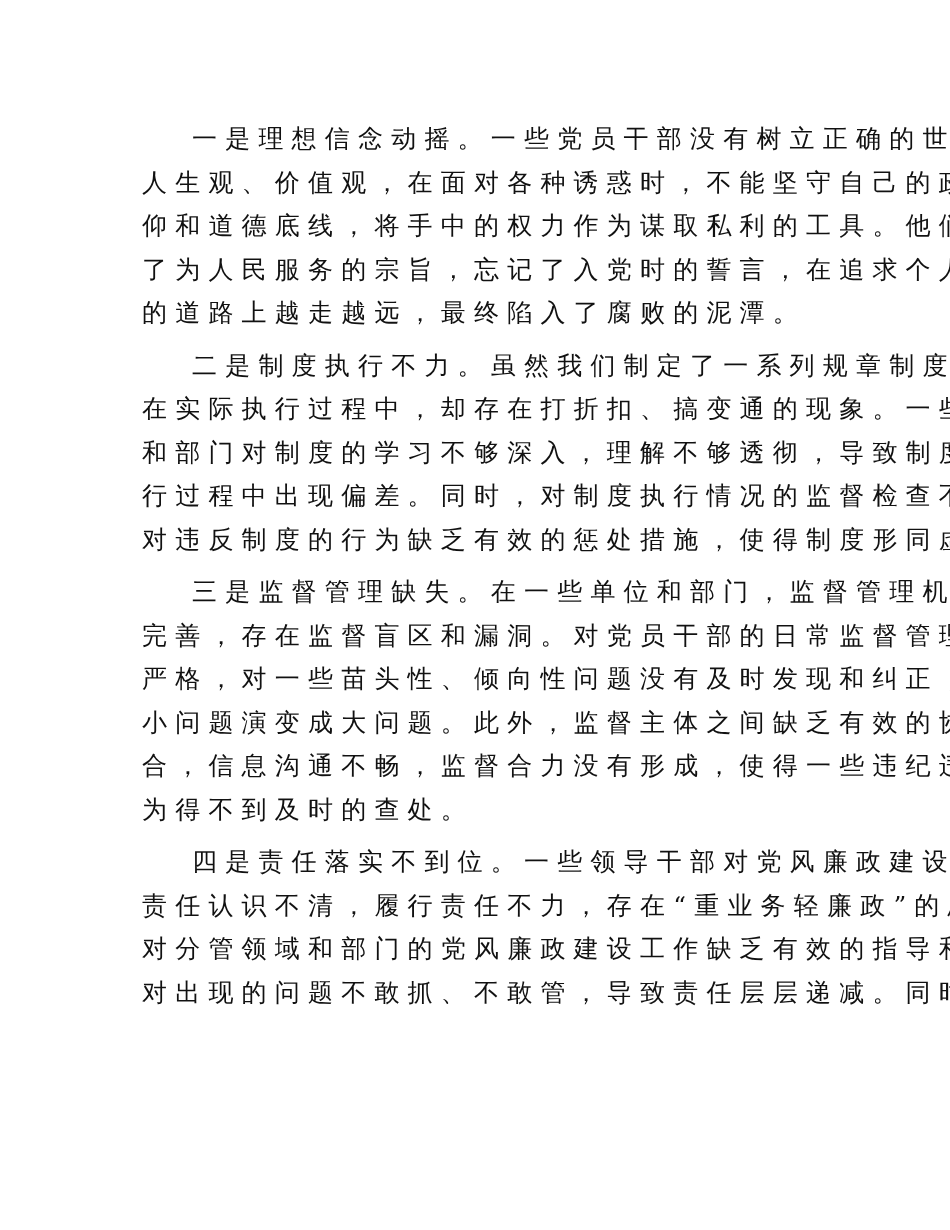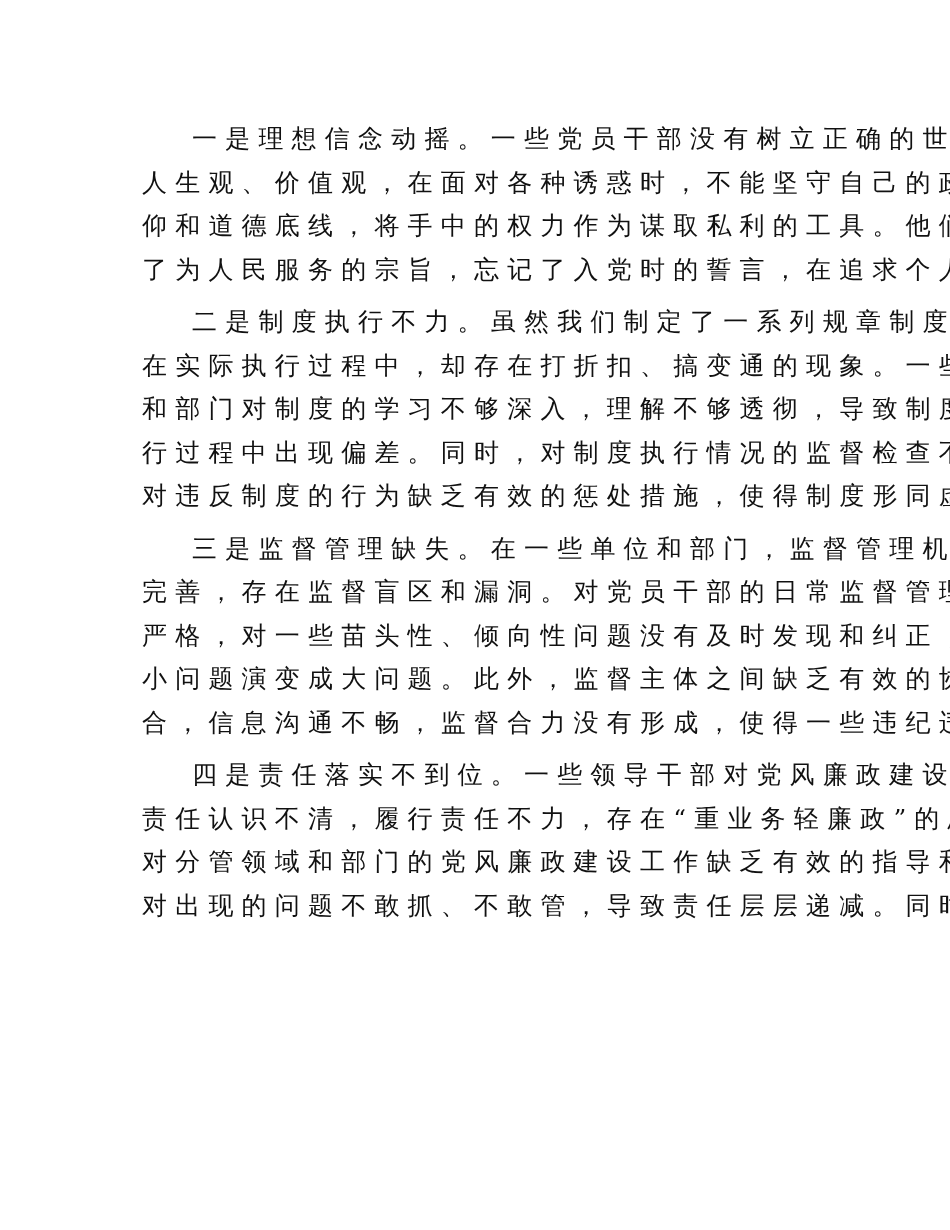--- a/index.html
+++ b/index.html
@@ -27,36 +27,38 @@
 <body>
 
 <div class="page">
   <div class="content">
 
     <div class="para">
       <span class="line first">一是理想信念动摇。一些党员干部没有树立正确的世界观</span>
       <span class="line">人生观、价值观，在面对各种诱惑时，不能坚守自己的政治信</span>
       <span class="line">仰和道德底线，将手中的权力作为谋取私利的工具。他们忘记</span>
       <span class="line">了为人民服务的宗旨，忘记了入党时的誓言，在追求个人私利</span>
+      <span class="line">的道路上越走越远，最终陷入了腐败的泥潭。</span>
     </div>
 
     <div class="para">
       <span class="line first">二是制度执行不力。虽然我们制定了一系列规章制度，但</span>
       <span class="line">在实际执行过程中，却存在打折扣、搞变通的现象。一些单位</span>
       <span class="line">和部门对制度的学习不够深入，理解不够透彻，导致制度在执</span>
       <span class="line">行过程中出现偏差。同时，对制度执行情况的监督检查不到位，</span>
       <span class="line">对违反制度的行为缺乏有效的惩处措施，使得制度形同虚设，</span>
     </div>
 
     <div class="para">
       <span class="line first">三是监督管理缺失。在一些单位和部门，监督管理机制不</span>
       <span class="line">完善，存在监督盲区和漏洞。对党员干部的日常监督管理不够</span>
       <span class="line">严格，对一些苗头性、倾向性问题没有及时发现和纠正，导致</span>
       <span class="line">小问题演变成大问题。此外，监督主体之间缺乏有效的协调配</span>
       <span class="line">合，信息沟通不畅，监督合力没有形成，使得一些违纪违法行</span>
+      <span class="line">为得不到及时的查处。</span>
     </div>
 
     <div class="para">
       <span class="line first">四是责任落实不到位。一些领导干部对党风廉政建设主体</span>
       <span class="line">责任认识不清，履行责任不力，存在“重业务轻廉政”的思想。</span>
       <span class="line">对分管领域和部门的党风廉政建设工作缺乏有效的指导和监督，</span>
       <span class="line">对出现的问题不敢抓、不敢管，导致责任层层递减。同时，纪</span>
     </div>
 
   </div>

